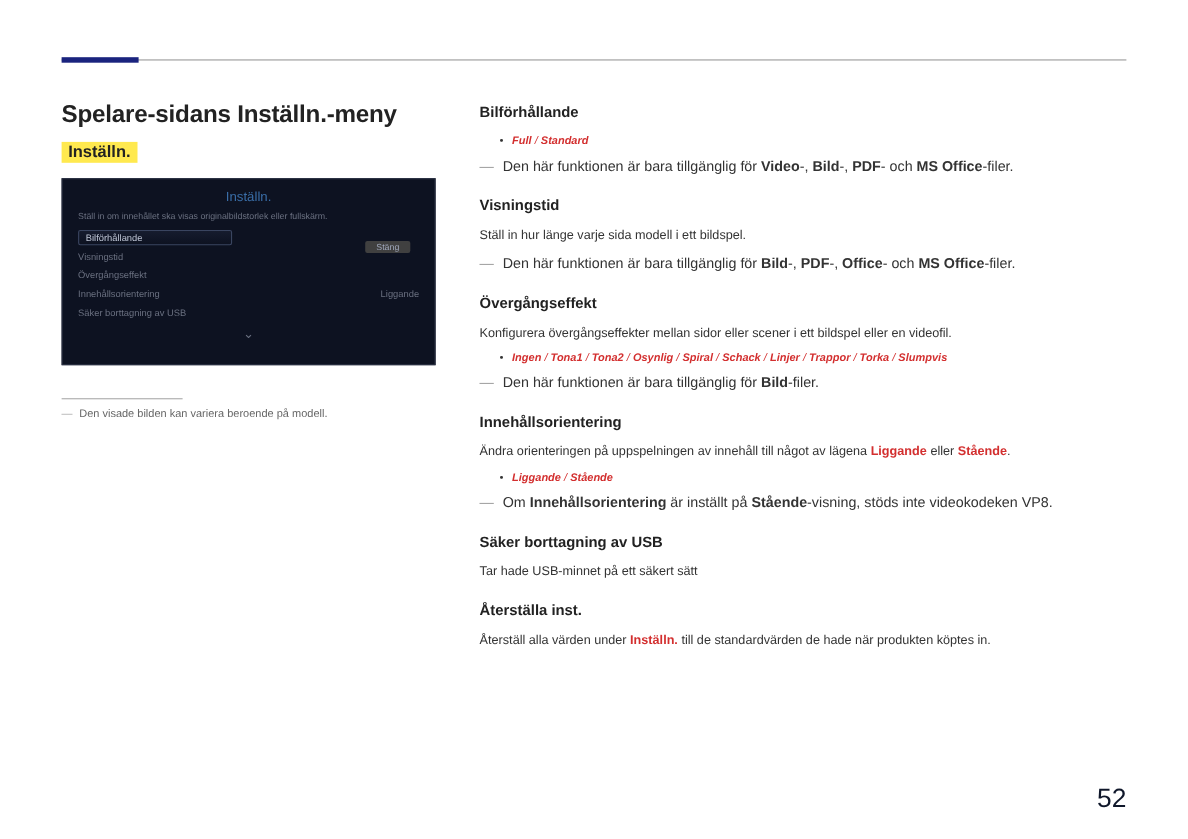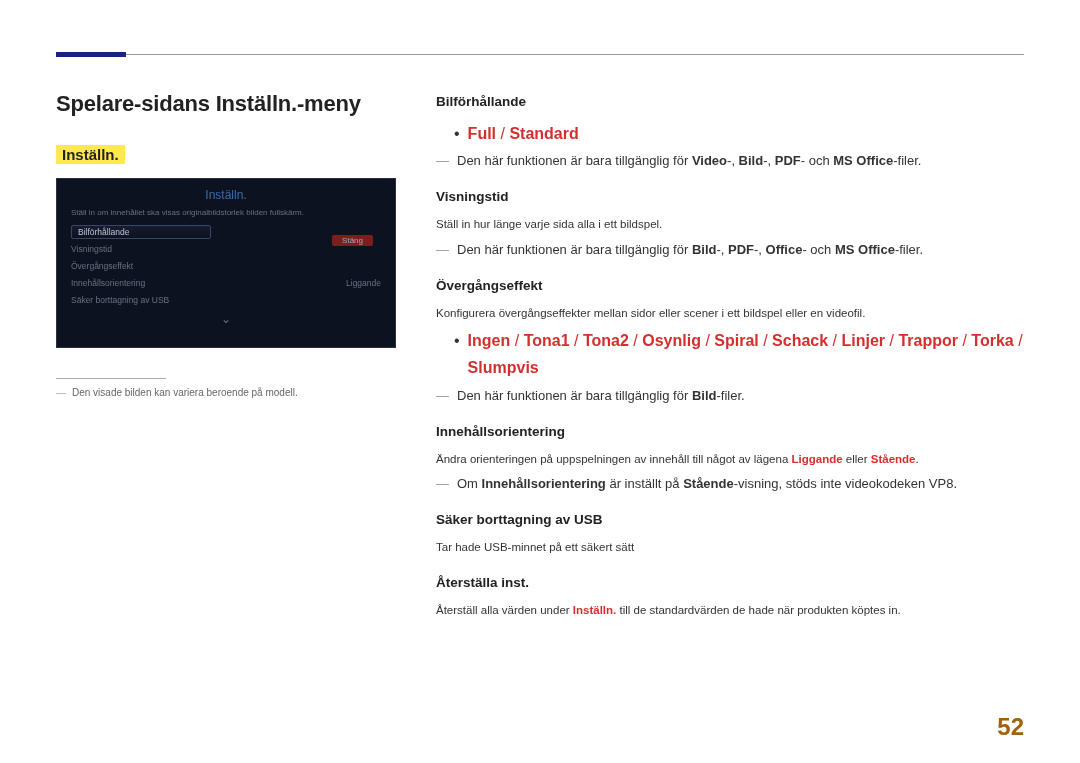--- a/index.html
+++ b/index.html
@@ -3,57 +3,57 @@
 <meta charset="utf-8">
 <style>
 * { margin: 0; padding: 0; box-sizing: border-box; }
 body { font-family: 'Segoe UI', Arial, sans-serif; background: #fff; width: 1080px; height: 763px; position: relative; color: #222; }
 .page { padding: 54px 56px 0 56px; }
 .top-rule { border-top: 1px solid #999; position: relative; margin-bottom: 36px; }
 .top-rule::before { content: ""; position: absolute; left: 0; top: -3px; width: 70px; height: 5px; background: #1a237e; }
 .columns { display: flex; gap: 40px; }
 .left { width: 340px; flex-shrink: 0; }
 .right { flex: 1; font-size: 12px; line-height: 1.7; }
-h1 { font-size: 22px; font-weight: 600; margin-bottom: 28px; letter-spacing: -0.2px; }
+h1 { font-size: 22px; font-weight: 600; margin-bottom: 12px; letter-spacing: -0.2px; }
 .hl { background: #ffe94f; display: inline-block; padding: 1px 6px; font-size: 15px; font-weight: 600; margin-bottom: 14px; }
 .screenshot { background: #0d1221; border: 1px solid #2a3042; width: 340px; height: 170px; position: relative; font-size: 9px; color: #7a8296; }
 .sc-title { text-align: center; color: #3a6ea8; font-size: 12px; padding: 9px 0 6px; font-weight: 500; }
 .sc-sub { color: #6a7080; font-size: 8px; padding-left: 14px; padding-bottom: 6px; }
 .sc-row { display: flex; justify-content: space-between; align-items: center; padding: 3px 14px; font-size: 8.5px; color: #6a7080; position: relative; height: 17px; }
 .sc-row.sel { color: #bfc6d6; }
 .sc-row.sel .sc-label { border: 1px solid #3a4560; border-radius: 2px; padding: 1px 6px; width: 140px; background: linear-gradient(#161c2e,#0d1221); }
-.sc-btn { background: #7f1d1d; color: #a0a8bc; font-size: 8px; padding: 1px 10px; border-radius: 2px; position: absolute; right: 22px; top: 56px; }
+.sc-btn { background: #404040; color: #a0a8bc; font-size: 8px; padding: 1px 10px; border-radius: 2px; position: absolute; right: 22px; top: 56px; }
 .sc-arrow { text-align: center; color: #6a7080; font-size: 12px; padding-top: 4px; }
 .sc-rule { margin: 30px 0 8px; width: 110px; border-top: 1px solid #aaa; }
 .left-note { font-size: 10px; color: #666; display: flex; gap: 4px; text-align: center; }
 .left-note::before { content: "―"; color: #aaa; margin-right: 2px; }
 .r-h { font-size: 13.5px; font-weight: 600; margin-top: 14px; margin-bottom: 6px; }
 .r-h:first-child { margin-top: 0; }
 .r-p { font-size: 11.5px; color: #333; margin-bottom: 4px; }
-.bullet { display: flex; gap: 8px; padding-left: 18px; font-size: 16px; margin: 2px 0; }
+.bullet { display: flex; gap: 8px; padding-left: 18px; font-size: 10px; margin: 2px 0; font-style: italic; }
 .bullet::before { content: "•"; color: #333; }
 .red { color: #d32f2f; font-weight: 600; }
 .dash-note { display: flex; gap: 6px; font-size: 13px; color: #333; margin: 3px 0; }
 .dash-note::before { content: "―"; color: #999; font-weight: 300; margin-right: 2px; flex-shrink: 0; }
 .b { font-weight: 600; }
-.page-num { position: absolute; right: 56px; bottom: 22px; font-size: 24px; color: #a16207; font-weight: 700; }
+.page-num { position: absolute; right: 56px; bottom: 22px; font-size: 24px; color: #0f172a; font-weight: 400; }
 .sep { color: #d32f2f; }
 </style>
 </head>
 <body>
 
 <div class="page">
   <div class="top-rule"></div>
   <div class="columns">
     <div class="left">
       <h1>Spelare-sidans Inställn.-meny</h1>
       <span class="hl">Inställn.</span>
       <div class="screenshot">
         <div class="sc-title">Inställn.</div>
-        <div class="sc-sub">Ställ in om innehållet ska visas originalbildstorlek bilden fullskärm.</div>
+        <div class="sc-sub">Ställ in om innehållet ska visas originalbildstorlek eller fullskärm.</div>
         <div class="sc-row sel">
             <span class="sc-label">Bilförhållande</span>
           </div>
         <div class="sc-btn">Stäng</div>
         <div class="sc-row">
             <span>Visningstid</span>
             <span></span>
           </div>
         <div class="sc-row">
             <span>Övergångseffekt</span>
@@ -78,36 +78,39 @@
     <div class="right">
       <div class="r-h">Bilförhållande</div>
       <div class="bullet">
           <span><span class="red">Full</span> <span class="sep">/</span> <span class="red">Standard</span></span>
         </div>
       <div class="dash-note">
           <span><span>Den här funktionen är bara tillgänglig för </span><span class="b">Video</span><span>-, </span><span class="b">Bild</span><span>-, </span><span class="b">PDF</span><span>- och </span><span class="b">MS Office</span><span>-filer.</span></span>
         </div>
 
       <div class="r-h">Visningstid</div>
-      <div class="r-p">Ställ in hur länge varje sida alla i ett bildspel.</div>
+      <div class="r-p">Ställ in hur länge varje sida modell i ett bildspel.</div>
       <div class="dash-note">
           <span><span>Den här funktionen är bara tillgänglig för </span><span class="b">Bild</span><span>-, </span><span class="b">PDF</span><span>-, </span><span class="b">Office</span><span>- och </span><span class="b">MS Office</span><span>-filer.</span></span>
         </div>
 
       <div class="r-h">Övergångseffekt</div>
       <div class="r-p">Konfigurera övergångseffekter mellan sidor eller scener i ett bildspel eller en videofil.</div>
       <div class="bullet">
           <span id="over-opts"><span class="red">Ingen</span> <span class="sep">/</span> <span class="red">Tona1</span> <span class="sep">/</span> <span class="red">Tona2</span> <span class="sep">/</span> <span class="red">Osynlig</span> <span class="sep">/</span> <span class="red">Spiral</span> <span class="sep">/</span> <span class="red">Schack</span> <span class="sep">/</span> <span class="red">Linjer</span> <span class="sep">/</span> <span class="red">Trappor</span> <span class="sep">/</span> <span class="red">Torka</span> <span class="sep">/</span> <span class="red">Slumpvis</span></span>
         </div>
       <div class="dash-note">
           <span><span>Den här funktionen är bara tillgänglig för </span><span class="b">Bild</span><span>-filer.</span></span>
         </div>
 
       <div class="r-h">Innehållsorientering</div>
       <div class="r-p"><span>Ändra orienteringen på uppspelningen av innehåll till något av lägena </span><span class="red">Liggande</span><span> eller </span><span class="red">Stående</span><span>.</span></div>
+      <div class="bullet">
+          <span><span class="red">Liggande</span> <span class="sep">/</span> <span class="red">Stående</span></span>
+        </div>
       <div class="dash-note">
           <span><span>Om </span><span class="b">Innehållsorientering</span><span> är inställt på </span><span class="b">Stående</span><span>-visning, stöds inte videokodeken VP8.</span></span>
         </div>
 
       <div class="r-h">Säker borttagning av USB</div>
       <div class="r-p">Tar hade USB-minnet på ett säkert sätt</div>
 
       <div class="r-h">Återställa inst.</div>
       <div class="r-p"><span>Återställ alla värden under </span><span class="red">Inställn.</span><span> till de standardvärden de hade när produkten köptes in.</span></div>
     </div>

